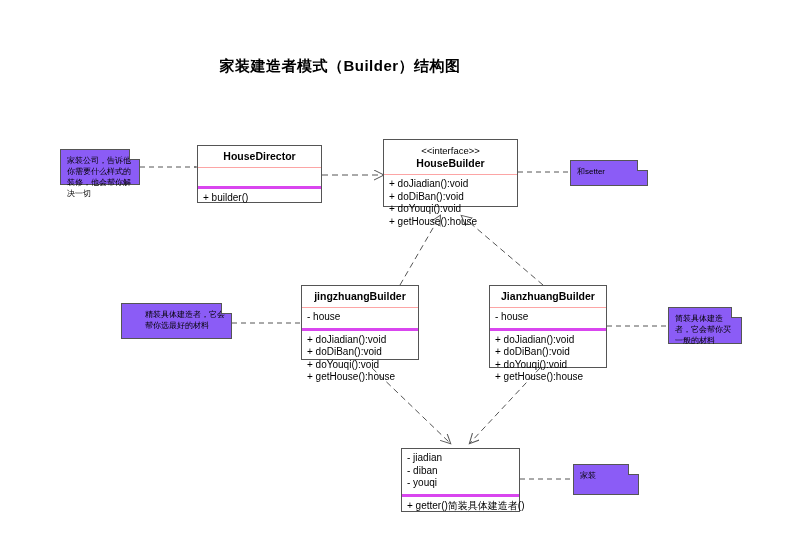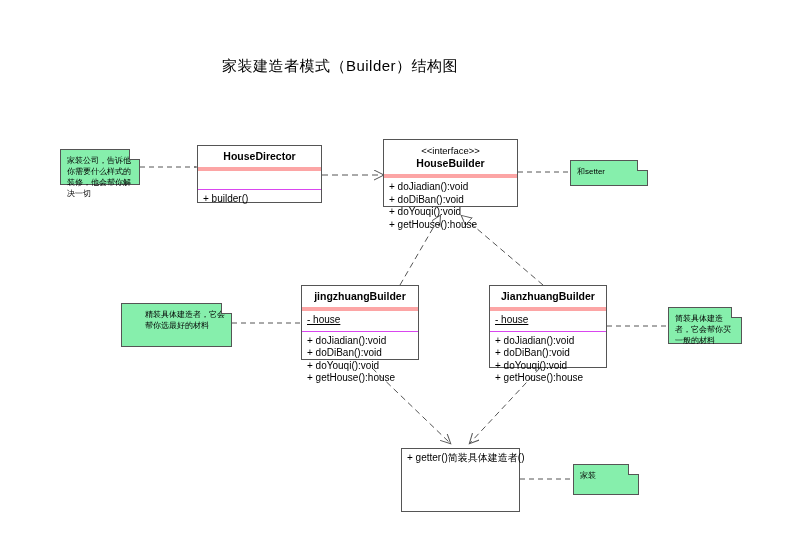--- a/index.html
+++ b/index.html
@@ -28,57 +28,56 @@
     height: 543px;
     pointer-events: none;
   }
   .title {
     position: absolute;
     left: 0;
     top: 57px;
     width: 680px;
     text-align: center;
     font-size: 15px;
-    font-weight: normal;
+    font-weight: bold;
     letter-spacing: 0.5px;
   }
   .uml {
     position: absolute;
     border: 1px solid #555;
     background: #fff;
     box-sizing: border-box;
   }
   .uml .hdr {
     text-align: center;
     font-size: 10.5px;
     font-weight: bold;
     padding: 4px 2px 4px;
     line-height: 13px;
-    border-bottom: 4px solid #fca5a5;
+    border-bottom: 1px solid #fca5a5;
   }
   .uml .hdr .iface {
     font-weight: normal;
     font-size: 9.5px;
     display: block;
   }
   .uml .sect {
     padding: 3px 5px 4px;
     font-size: 10px;
     line-height: 12.5px;
   }
   .uml .sect.bordered {
-    border-bottom: 1px solid #d946ef;
-    text-decoration: underline;
+    border-bottom: 3px solid #d946ef;
   }
   .uml .sect .row {
     white-space: nowrap;
   }
   .note {
     position: absolute;
-    background: #86efac;
+    background: #8b5cf6;
     border: 1px solid #555;
     box-sizing: border-box;
     font-size: 8px;
     line-height: 11px;
     padding: 5px 6px;
     color: #000;
   }
   .note .fold {
     position: absolute;
     right: -1px;
@@ -130,21 +129,21 @@
   <div class="note" style="left:60px; top:149px; width:80px; height:36px;">
     <span class="fold"></span>
     <span>家装公司，告诉他你需要什么样式的装修，他会帮你解决一切</span>
   </div>
 
   <div class="note" style="left:570px; top:160px; width:78px; height:26px;">
     <span class="fold"></span>
     <span>和setter</span>
   </div>
 
-  <div class="note" style="left:121px; top:303px; width:111px; height:44px;padding-left:23px;">
+  <div class="note" style="left:121px; top:303px; width:111px; height:36px;padding-left:23px;">
     <span class="fold"></span>
     <span>精装具体建造者，它会帮你选最好的材料</span>
   </div>
 
   <div class="note" style="left:668px; top:307px; width:74px; height:37px;">
     <span class="fold"></span>
     <span>简装具体建造者，它会帮你买一般的材料</span>
   </div>
 
   <div class="note" style="left:573px; top:464px; width:66px; height:31px;">
@@ -193,18 +192,23 @@
     </div>
     <div class="sect">
       <div class="row">+ doJiadian():void</div>
       <div class="row">+ doDiBan():void</div>
       <div class="row">+ doYouqi():void</div>
       <div class="row">+ getHouse():house</div>
     </div>
   </div>
 
   <div class="uml" style="left:401px; top:448px; width:119px; height:64px;">
+    <div class="sect bordered">
+      <div class="row">- jiadian</div>
+      <div class="row">- diban</div>
+      <div class="row">- youqi</div>
+    </div>
     <div class="sect">
       <div class="row">+ getter()简装具体建造者()</div>
     </div>
   </div>
 
 </div>
 
 </body></html>

